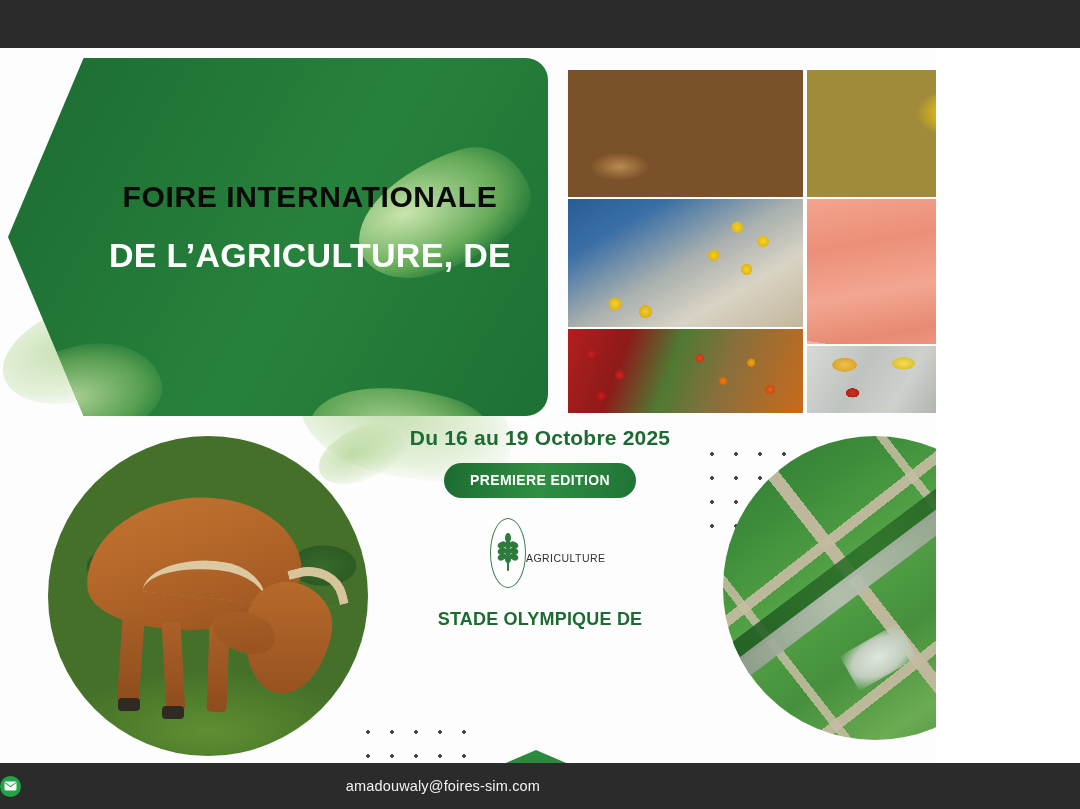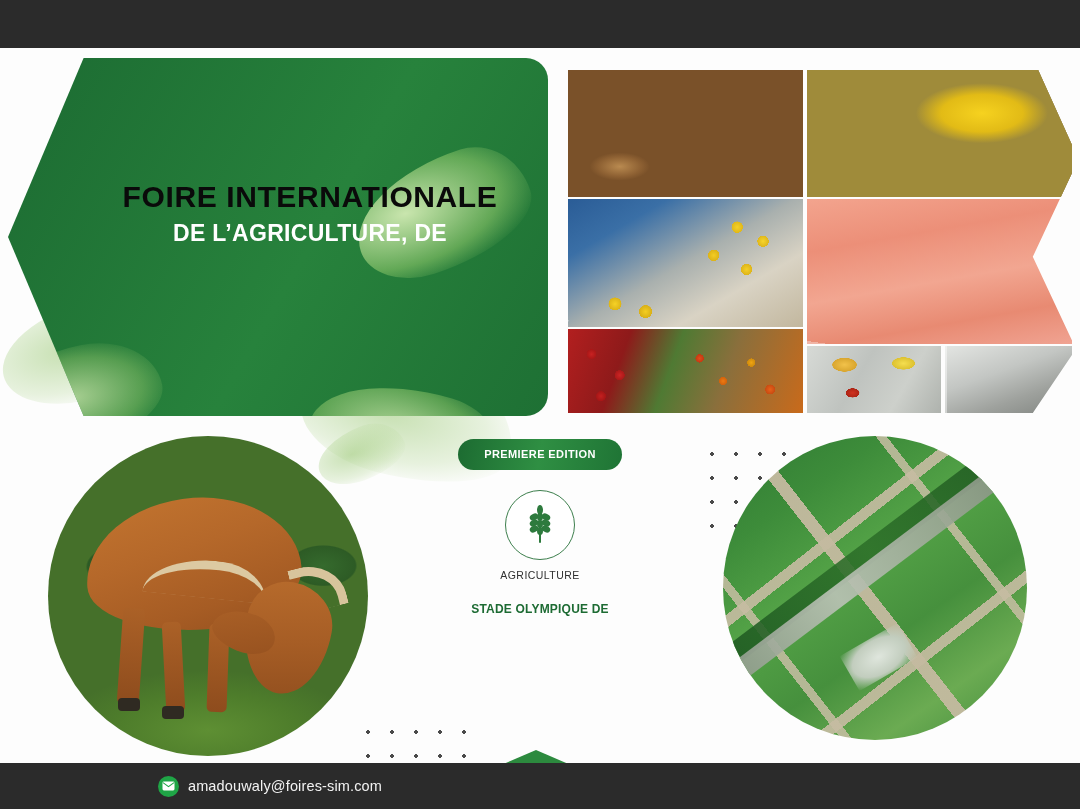--- a/index.html
+++ b/index.html
@@ -14,37 +14,37 @@
   .bar-top {
     position:absolute; left:0; top:0; width:1080px; height:48px;
     background:#2b2b2b;
   }
   .bar-bottom {
     position:absolute; left:0; top:763px; width:1080px; height:46px;
     background:#2b2b2b;
     display:flex; align-items:center;
   }
   .footer-half {
-    width:50%; display:flex; align-items:center; justify-content:center; gap:9px;
+    width:50%; display:flex; align-items:center; justify-content:space-between; gap:9px;
   }
   .footer-text {
     color:#f2f2f2; font-size:14.5px; letter-spacing:.15px; white-space:nowrap;
   }
   .circ-ico {
     width:21px; height:21px; border-radius:50%;
     display:flex; align-items:center; justify-content:center;
     flex:0 0 auto;
   }
   .ico-mail { background:#1fa546; }
   .ico-phone { background:#25d366; }
   .circ-ico svg { display:block; }
 
   
   .stage {
-    position:absolute; left:0; top:48px; width:1080px; height:715px;
+    position:absolute; left:0; top:48px; width:936px; height:715px;
     background:#fdfdfd; overflow:hidden;
   }
 
   
   .hero {
     position:absolute; left:8px; top:10px; width:540px; height:358px;
     background:linear-gradient(120deg,#1c6b32 0%,#27823c 55%,#1e7034 100%);
     clip-path:polygon(14% 0%, 100% 0%, 100% 100%, 14% 100%, 0% 50%);
     border-radius:22px;
   }
@@ -68,22 +68,22 @@
   }
 
   .hero-text {
     position:absolute; left:100px; top:132px; width:420px; text-align:center;
   }
   .title-main {
     font-size:30px; font-weight:bold; color:#0a0a0a;
     letter-spacing:.6px; line-height:1.1; white-space:nowrap;
   }
   .title-sub {
-    margin-top:6px;
-    font-size:23px; font-weight:bold; color:#ffffff;
+    margin-top:22px;
+    font-size:34px; font-weight:bold; color:#ffffff;
     letter-spacing:.3px; line-height:1.22;
   }
 
   
   .collage {
     position:absolute; left:536px; top:10px; width:540px; height:355px;
     clip-path:polygon(0% 0%, 92% 0%, 100% 27%, 100% 30%, 92% 56%, 100% 82%, 92% 100%, 0% 100%, 6% 74%, 0% 50%);
   }
   .ph { position:absolute; overflow:hidden; background:#cfcfcf; }
 
@@ -153,40 +153,40 @@
   .center-col {
     position:absolute; left:340px; top:378px; width:400px; text-align:center;
   }
   .date-line {
     font-size:21px; font-weight:bold; color:#1d6b33; letter-spacing:.2px;
   }
   .badge {
     display:inline-block; margin-top:13px;
     padding:9px 26px 10px; border-radius:24px;
     background:linear-gradient(100deg,#1c6b31 0%,#2f8f43 50%,#1f7435 100%);
-    color:#ffffff; font-size:11px; font-weight:bold; letter-spacing:.4px;
+    color:#ffffff; font-size:14px; font-weight:bold; letter-spacing:.4px;
   }
 
   .cats {
     margin-top:20px; display:flex; justify-content:center; gap:26px;
   }
-  .cat { width:100px; display:flex; flex-direction:column; align-items:center; }
+  .cat { width:100px; display:flex; flex-direction:row; align-items:center; }
   .cat-circle {
     width:70px; height:70px; border-radius:50%;
     border:1.3px solid #3d7f4d;
     display:flex; align-items:center; justify-content:center;
     background:#ffffff;
   }
   .cat-label {
     margin-top:9px; font-size:10.5px; letter-spacing:.45px;
     color:#2f2f2f; white-space:nowrap;
   }
 
   .venue {
-    margin-top:21px; font-size:12px; font-weight:bold; color:#1d6b33;
+    margin-top:21px; font-size:18px; font-weight:bold; color:#1d6b33;
     line-height:1.22; letter-spacing:.2px;
   }
 
   
   .cow-circle {
     position:absolute; left:48px; top:388px; width:320px; height:320px;
     border-radius:50%; overflow:hidden;
     background:
       radial-gradient(ellipse 150px 60px at 50% 92%, #5e8f33 0%, #4e7d2b 60%, #45702a 100%),
       linear-gradient(180deg,#86c7ef 0%,#a7d7f2 26%,#5f9a3a 44%,#5c9336 100%);
@@ -347,20 +347,21 @@
     <div class="cow-ear"></div>
   </div>
 
   <div class="field-circle">
     <div class="field-hedge"></div>
     <div class="field-stream"></div>
     <div class="field-pond"></div>
   </div>
 
   <div class="center-col">
+    <div class="date-line">Du 16 au 19 Octobre 2025</div>
 
     <div class="badge">PREMIERE EDITION</div>
 
     <div class="cats">
 
       <div class="cat">
         <div class="cat-circle">
           <svg width="34" height="40" viewBox="0 0 34 40" aria-hidden="true">
             <g fill="#2d7a3d">
               <rect x="16" y="18" width="2" height="20" rx="1"></rect>

